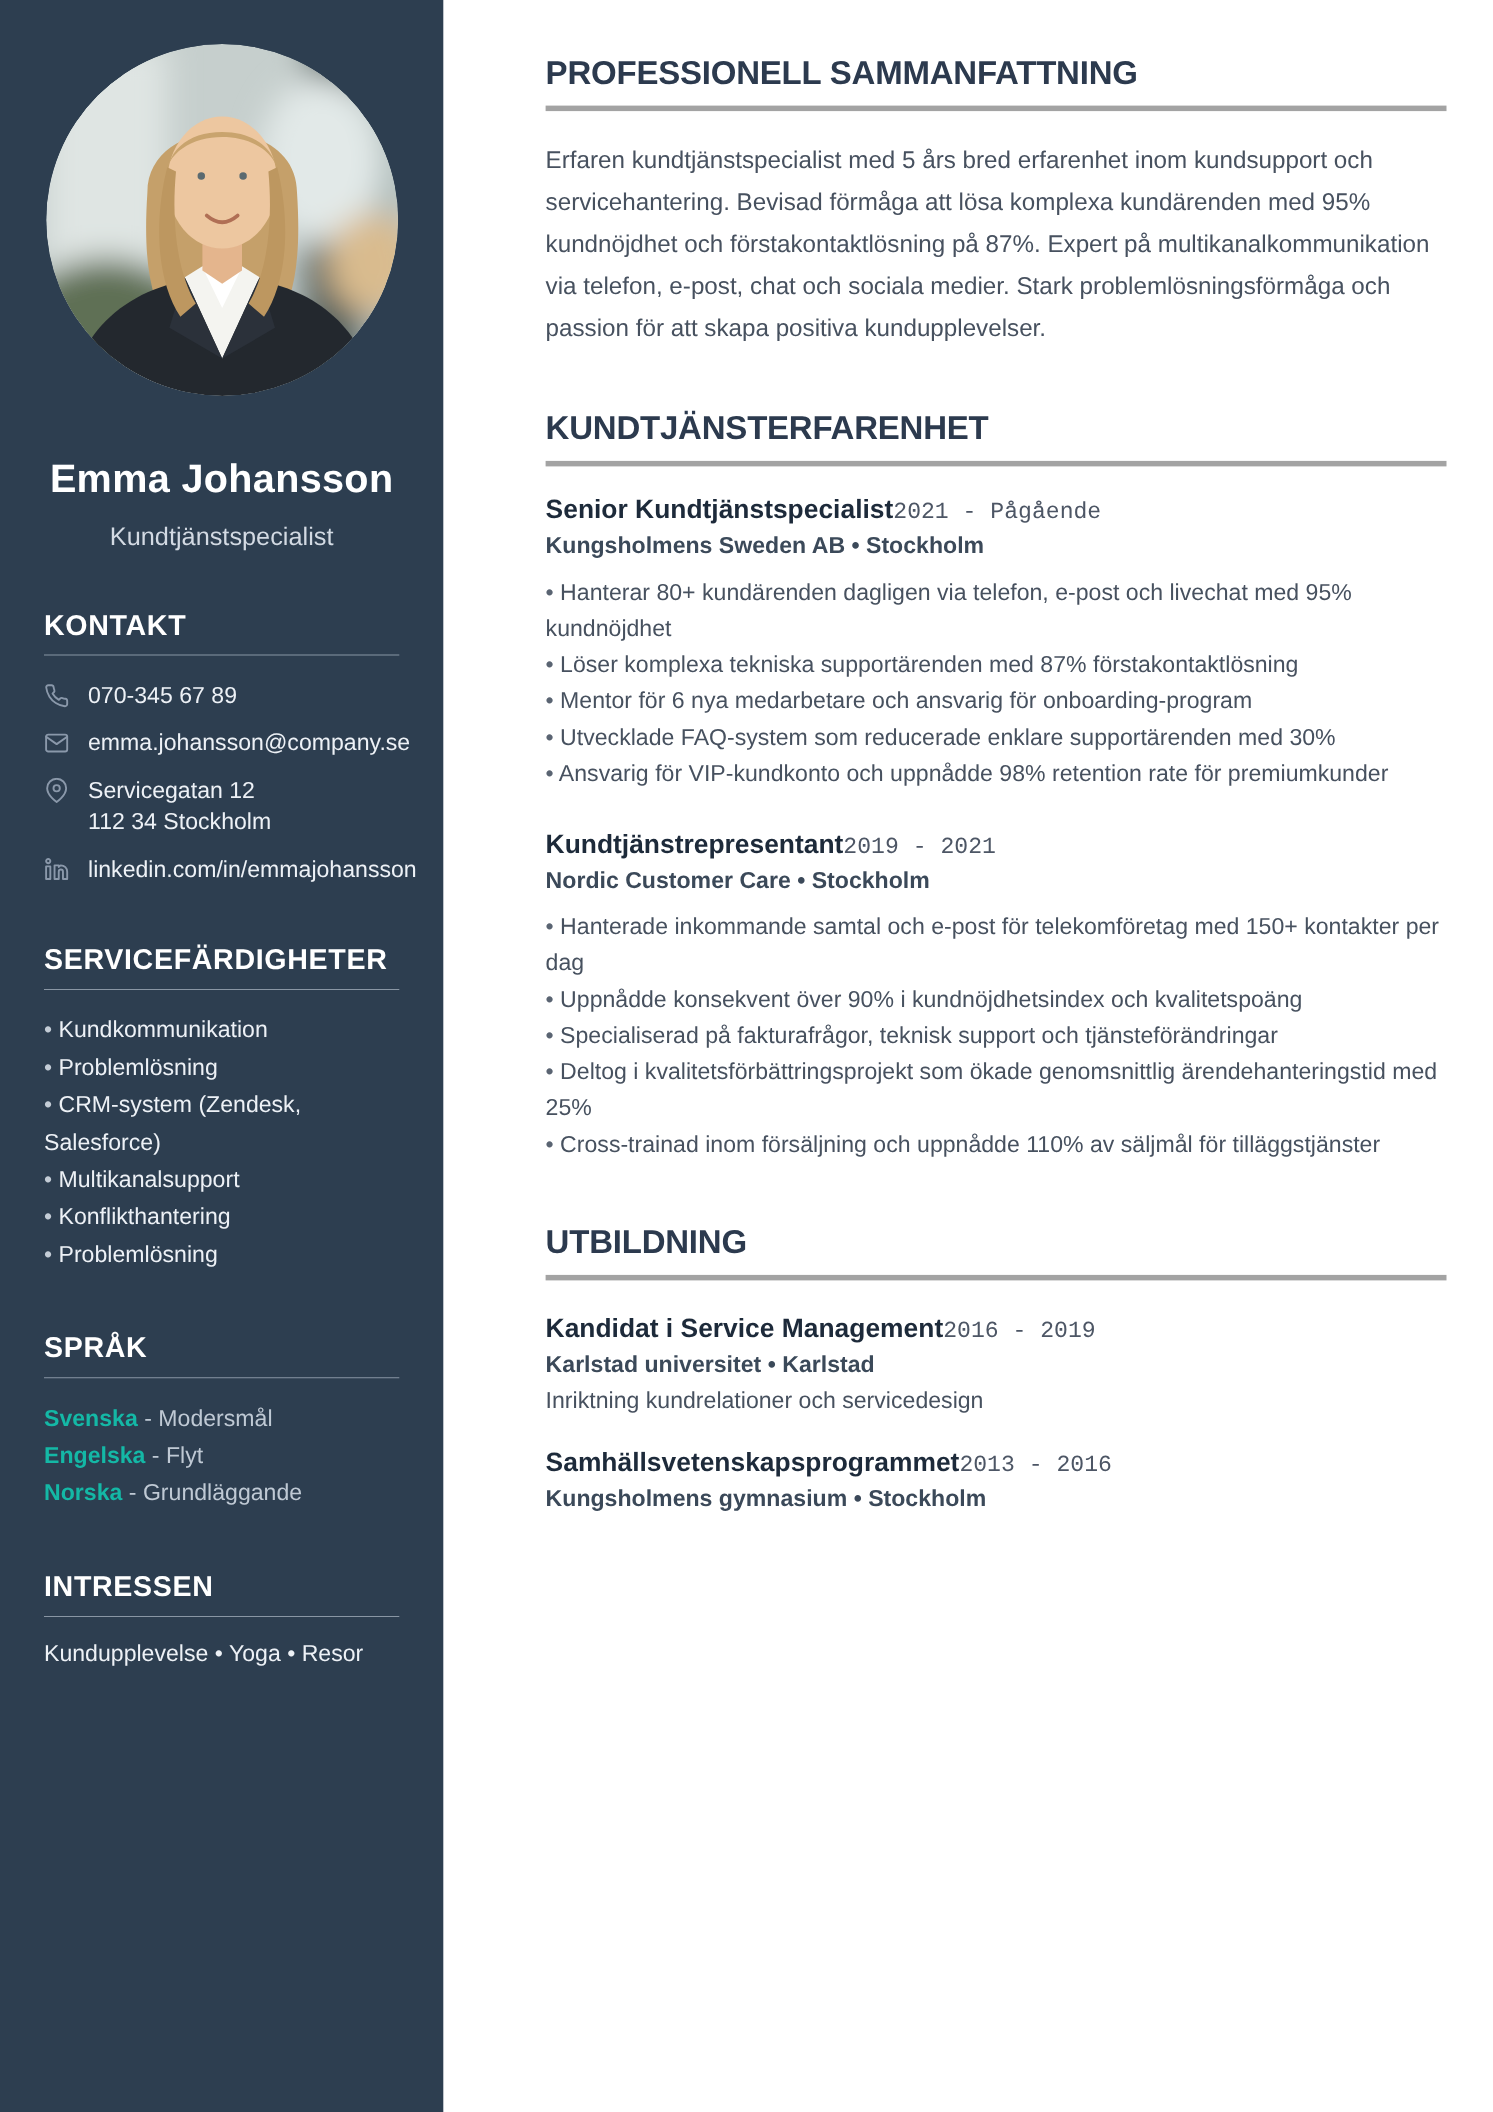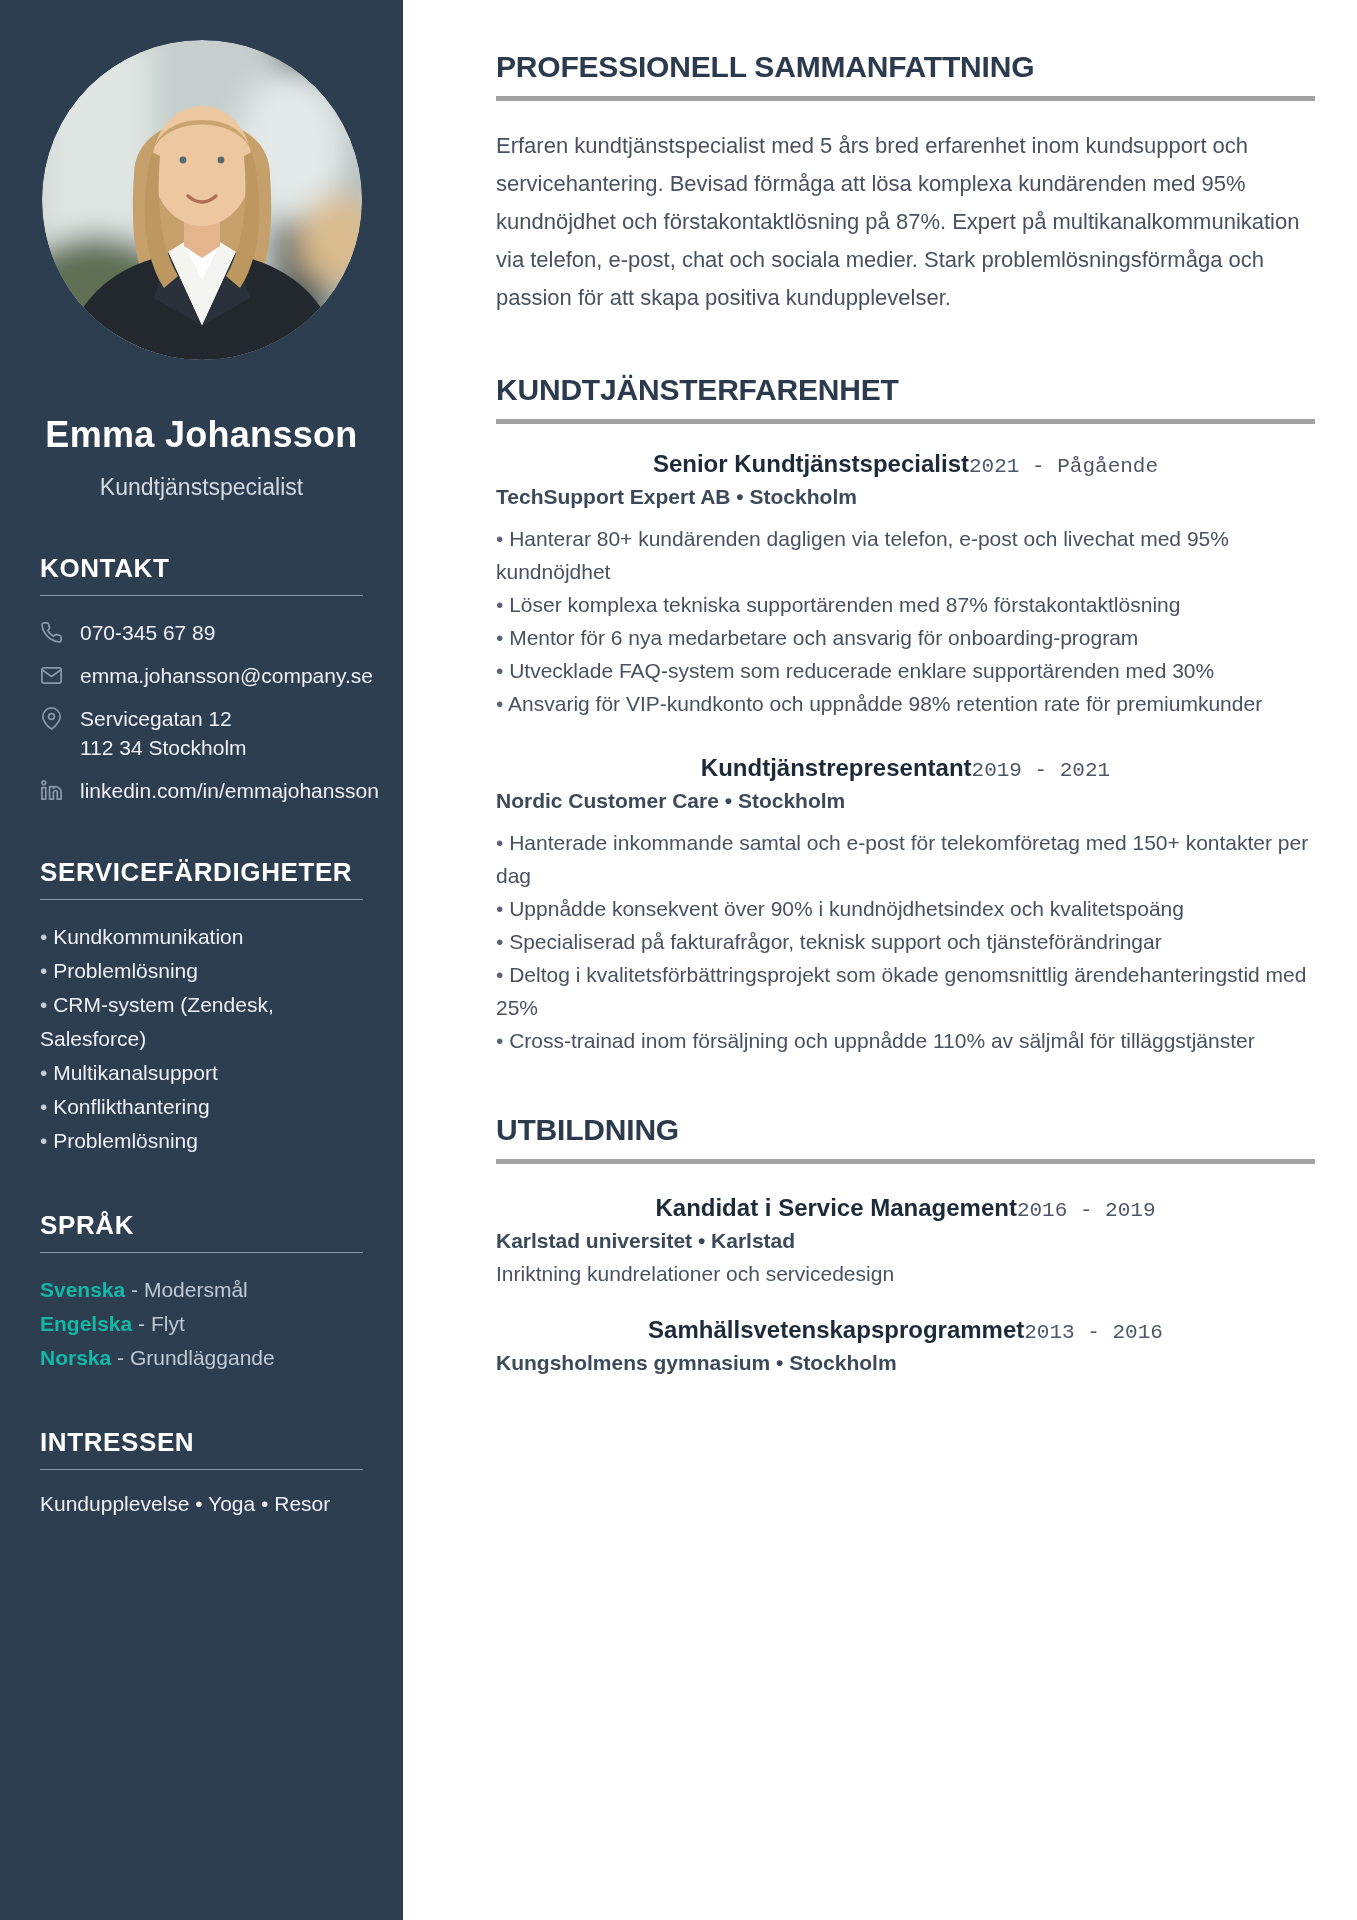--- a/index.html
+++ b/index.html
@@ -36,21 +36,21 @@
   .interests-text { margin-top:22px; font-size:21px; color:#edf1f6; }
 
   
   .main { margin-left:452px; padding:50px 42px 40px 44px; }
   .main-heading { font-size:30px; font-weight:bold; color:#2c3a4e; letter-spacing:-.2px;
                   padding-bottom:12px; border-bottom:5px solid #a3a3a3; }
   .summary-text { margin-top:26px; font-size:22px; line-height:38px; color:#47515f; }
   .main-section { margin-top:56px; }
 
   .job { margin-top:26px; }
-  .entry-head { display:flex; justify-content:center; align-items:baseline; }
+  .entry-head { display:flex; justify-content:flex-start; align-items:baseline; }
   .entry-title { font-size:24px; font-weight:bold; color:#1d2a3a; }
   .entry-dates { font-size:21px; color:#4d5665; white-space:nowrap;font-family:Liberation Mono, monospace; }
   .entry-sub { margin-top:7px; font-size:21px; font-weight:bold; color:#3b4959; }
   .bullets { margin-top:13px; }
   .bullet-item { font-size:21px; line-height:33px; color:#47515f; }
   .bullet-item::before { content:"• "; color:#5a6472; }
 
   .edu { margin-top:30px; }
   .edu-note { margin-top:9px; font-size:21px; color:#47515f; }
 </style>
@@ -199,21 +199,21 @@
     </section>
 
     <section class="main-section">
       <h2 class="main-heading">KUNDTJÄNSTERFARENHET</h2>
 
       <div class="job">
         <div class="entry-head">
           <span class="entry-title">Senior Kundtjänstspecialist</span>
           <span class="entry-dates">2021 - Pågående</span>
         </div>
-        <div class="entry-sub">TechSupport Expert AB • Stockholm</div>
+        <div class="entry-sub">Kungsholmens Sweden AB • Stockholm</div>
         <div class="bullets">
 
         <div class="bullet-item">Hanterar 80+ kundärenden dagligen via telefon, e-post och livechat med 95% kundnöjdhet</div>
             <div class="bullet-item">Löser komplexa tekniska supportärenden med 87% förstakontaktlösning</div>
             <div class="bullet-item">Mentor för 6 nya medarbetare och ansvarig för onboarding-program</div>
             <div class="bullet-item">Utvecklade FAQ-system som reducerade enklare supportärenden med 30%</div>
             <div class="bullet-item">Ansvarig för VIP-kundkonto och uppnådde 98% retention rate för premiumkunder</div>
           </div>
       </div>
 

